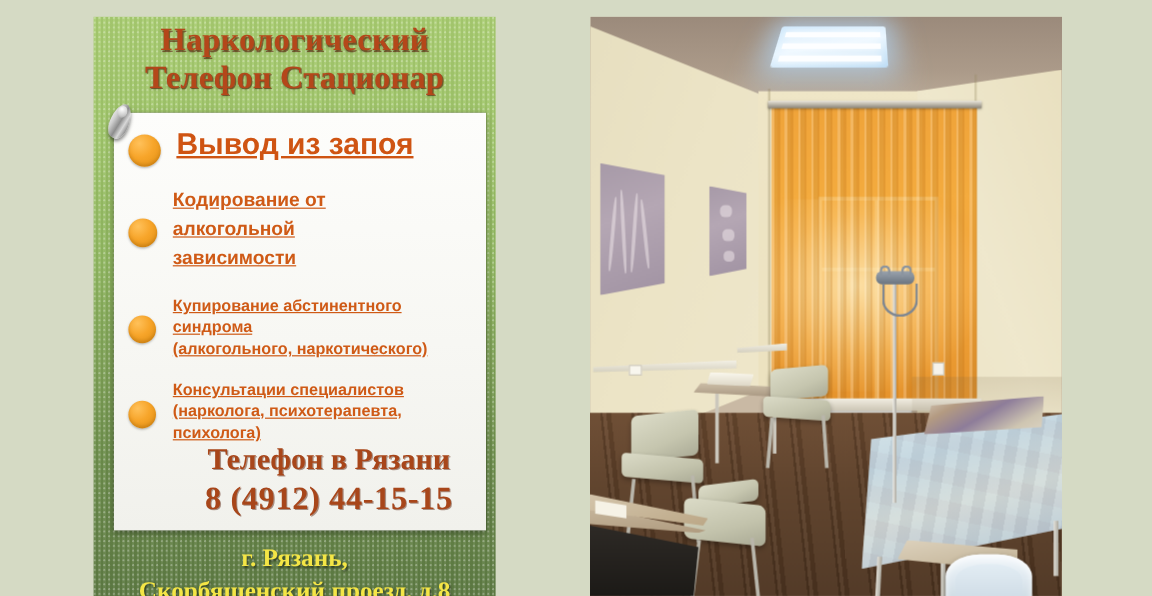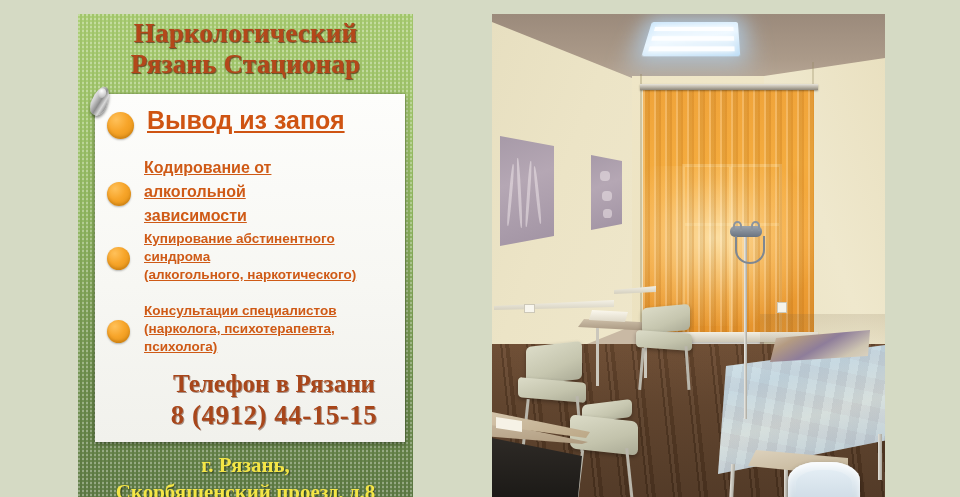--- a/index.html
+++ b/index.html
@@ -66,25 +66,25 @@
   .b-text{color:#cf5a16;font-weight:bold;white-space:pre-line;text-decoration:underline;}
 
   .b1{left:12px;top:12px;}
   .b1 .dot{width:27px;height:27px;margin-top:6px;}
   .b1 .b-text{margin-left:13px;font-size:25px;line-height:29px;color:#cf5412;}
 
   .b2{left:12px;top:62px;}
   .b2 .dot{width:24px;height:24px;margin-top:26px;}
   .b2 .b-text{margin-left:13px;font-size:16px;line-height:24px;}
 
-  .b3{left:12px;top:136px;}
+  .b3{left:12px;top:152px;}
   .b3 .dot{width:23px;height:23px;margin-top:17px;}
   .b3 .b-text{margin-left:14px;font-size:13.5px;line-height:18px;}
 
-  .b4{left:12px;top:208px;}
+  .b4{left:12px;top:222px;}
   .b4 .dot{width:23px;height:23px;margin-top:18px;}
   .b4 .b-text{margin-left:14px;font-size:13.5px;line-height:18px;}
 
   .phone{
     position:absolute;left:17px;top:355px;width:358px;text-align:center;
     font-family:"Liberation Serif",serif;font-weight:bold;
     color:#a8461a;
     text-shadow:1px 1px 0 rgba(80,25,5,.45);
   }
   .phone-label{font-size:25px;line-height:30px;}
@@ -286,21 +286,21 @@
 </style>
 </head>
 <body>
 
 <div class="stage">
 
   <div class="poster">
     <div class="poster-texture"></div>
 
     <div class="poster-title">Наркологический
-Рязань Стационар</div>
+Телефон Стационар</div>
 
     <div class="card"></div>
 
     <div class="bullets">
 
       <div class="b-row b1">
         <span class="dot"></span>
         <span class="b-text">Вывод из запоя</span>
       </div>
 

